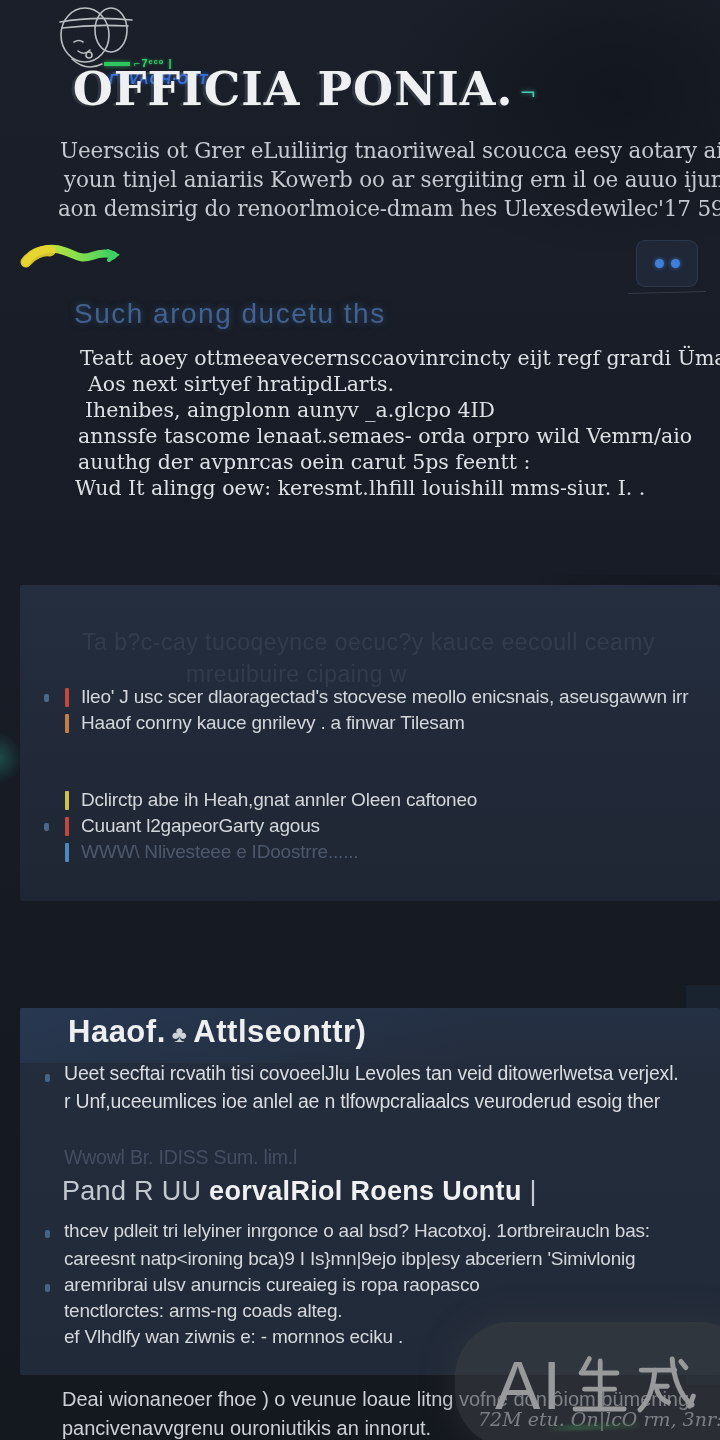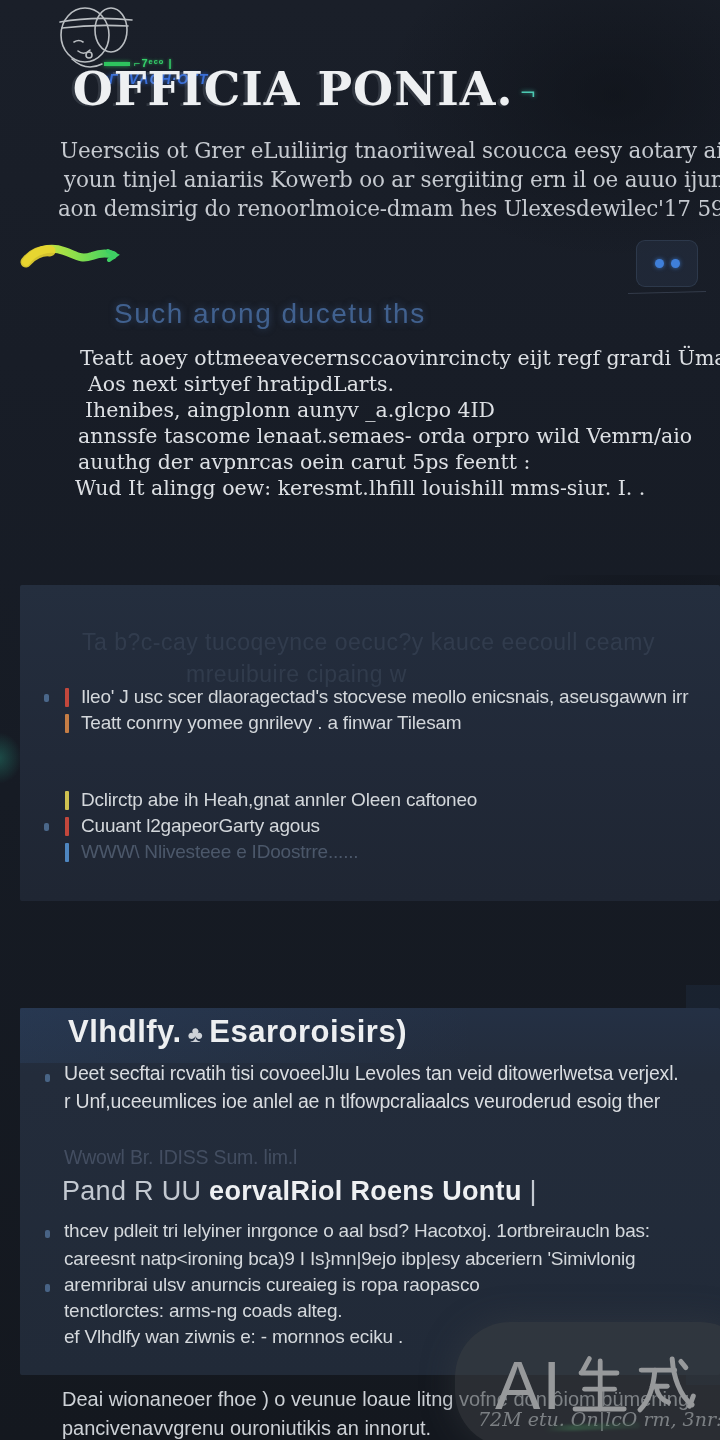--- a/index.html
+++ b/index.html
@@ -44,21 +44,21 @@
   
   #squiggle{left:16px;top:236px;}
   #dots-button{left:636px;top:240px;width:60px;height:45px;border-radius:9px;
     background:rgba(46,60,82,0.35);border:1px solid rgba(130,160,200,0.15);
     display:flex;align-items:center;justify-content:center;gap:7px;cursor:pointer;}
   #dots-button .dot{width:9px;height:9px;border-radius:50%;background:#3f7fd9;
     box-shadow:0 0 4px rgba(63,127,217,.8);}
   #tiny-scribble{left:628px;top:292px;width:78px;border-top:1px solid rgba(150,170,200,0.22);
     transform:rotate(-1.5deg);}
   #section1-heading{left:74px;top:298px;font-size:28px;font-weight:400;letter-spacing:1.5px;
-    color:#41618f;text-shadow:0 0 7px rgba(65,97,143,0.55);margin-left:40px;}
+    color:#41618f;text-shadow:0 0 7px rgba(65,97,143,0.55);}
   .s1-line{width:640px;font-family:"DejaVu Serif",serif;font-size:20.5px;color:#dde0e4;
     white-space:nowrap;}
 
   
   #panel2{left:20px;top:585px;width:700px;height:316px;
     background:linear-gradient(180deg,#242e3e 0%,#212938 55%,#1f2633 100%);border-radius:2px;}
   .ghost-line{color:rgba(125,140,165,0.16);font-size:23px;letter-spacing:.5px;white-space:nowrap;}
   .lrow{position:absolute;left:0;width:690px;height:24px;}
   .lrow .bdot{position:absolute;left:24px;top:8px;width:5px;height:8px;border-radius:2px;
     background:#55779f;opacity:.8;}
@@ -176,42 +176,42 @@
   <div class="abs ghost-line" style="left:62px;top:44px;">Ta b?c-cay tucoqeynce oecuc?y kauce eecoull ceamy</div>
   <div class="abs ghost-line" style="left:166px;top:76px;">mreuibuire cipaing w</div>
 
   <div class="lrow" style="top:101px;">
     <span class="bdot"></span>
     <span class="bar bar-red"></span>
     <span class="ltxt">Ileo' J usc scer dlaoragectad's stocvese meollo enicsnais, aseusgawwn irr</span>
   </div>
   <div class="lrow" style="top:127px;">
     <span class="bar bar-orange"></span>
-    <span class="ltxt">Teatt conrny yomee gnrilevy . a finwar Tilesam</span>
+    <span class="ltxt">Haaof conrny kauce gnrilevy . a finwar Tilesam</span>
   </div>
   <div class="lrow" style="top:204px;">
     <span class="bar bar-yellow"></span>
     <span class="ltxt">Dclirctp abe ih Heah,gnat annler Oleen caftoneo</span>
   </div>
   <div class="lrow" style="top:230px;">
     <span class="bdot"></span>
     <span class="bar bar-red"></span>
     <span class="ltxt">Cuuant l2gapeorGarty agous</span>
   </div>
   <div class="lrow" style="top:256px;">
     <span class="bar bar-blue"></span>
     <span class="ltxt faint">WWW\ Nlivesteee e IDoostrre......</span>
   </div>
 </div>
 
 <div class="abs" id="panel3">
   <div class="abs" id="p3-tint"></div>
 
   <div class="abs" id="section2-heading">
-    <span>Vlhdlfy.</span><span class="h-icon">♣</span><span>Esaroroisirs)</span>
+    <span>Haaof.</span><span class="h-icon">♣</span><span>Attlseonttr)</span>
   </div>
 
   <span class="p3dot" style="left:25px;top:66px;"></span>
   <div class="p3-line" style="left:44px;top:54px;">Ueet secftai rcvatih tisi covoeelJlu Levoles tan veid ditowerlwetsa verjexl.</div>
   <div class="p3-line" style="left:44px;top:82px;">r Unf,uceeumlices ioe anlel ae n tlfowpcraliaalcs veuroderud esoig ther</div>
   <div class="p3-line p3-faint" style="left:44px;top:110px;margin-top:28px;">Wwowl Br. IDISS Sum. lim.l</div>
 
   <div class="abs" id="section3-heading">
     <span class="hl">Pand R UU </span><span class="hb">eorvalRiol </span><span class="hb">Roens Uontu</span><span class="hl">  |</span>
   </div>

